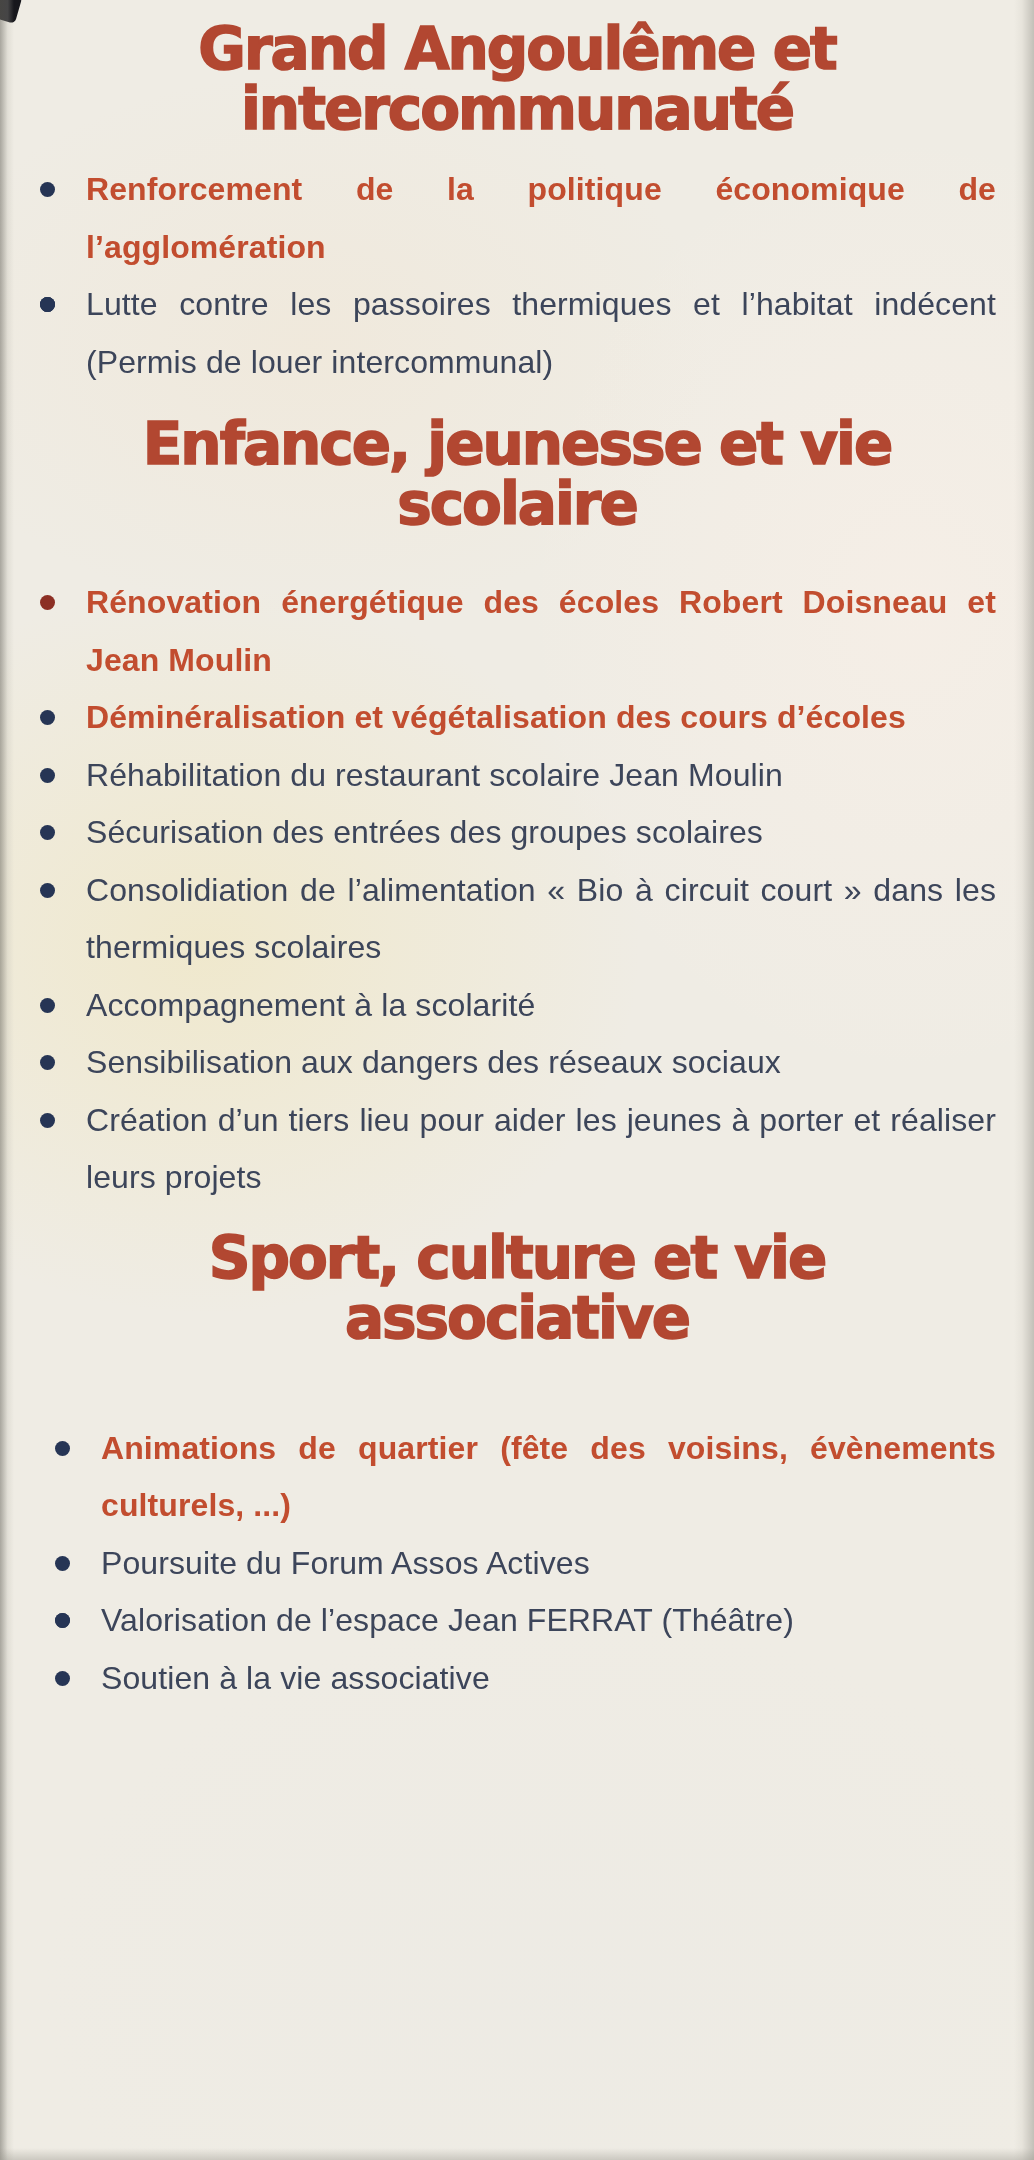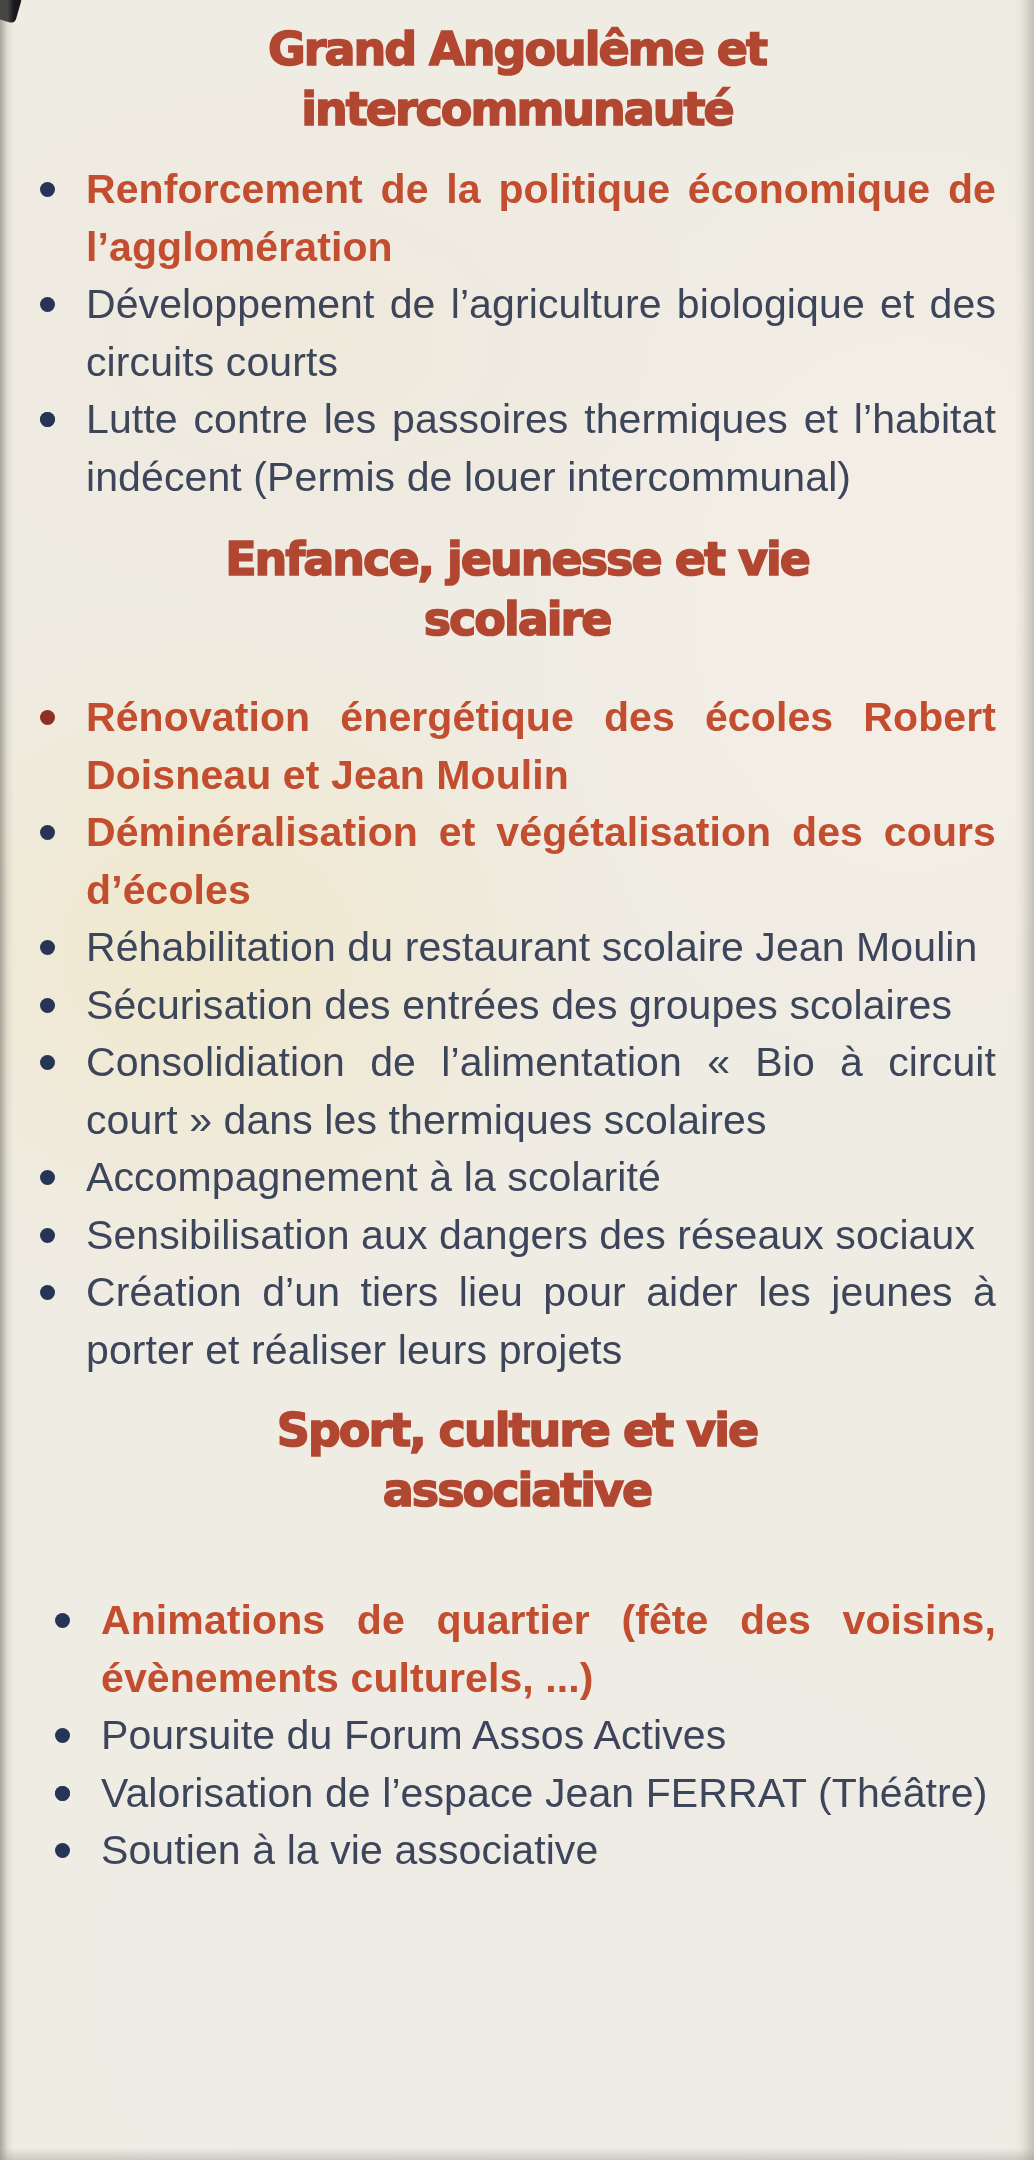--- a/index.html
+++ b/index.html
@@ -28,21 +28,21 @@
     background:linear-gradient(to top, rgba(150,148,140,.40), rgba(0,0,0,0));}
   .corner-mark{position:absolute;left:-5px;top:-7px;width:24px;height:28px;
     background:#17171c;border-radius:5px;transform:rotate(16deg);}
 
   .content{position:relative;z-index:1;}
 
   .heading{
     margin:0;
     font-family:"DejaVu Sans", sans-serif;
     font-weight:bold;
-    font-size:46px;
+    font-size:58px;
     line-height:60px;
     letter-spacing:-2px;
     -webkit-text-stroke:1.6px #b24731;
     color:#b24731;
     text-align:center;
     white-space:pre-line;
   }
   .s1 .heading{padding-top:19px;}
   .s2 .heading{margin-top:23px;}
   .s3 .heading{margin-top:21px;}
@@ -51,21 +51,21 @@
     list-style:none;
     margin:0;padding:0 38px 0 0;
   }
   .s1 ul.items{margin-top:22px;}
   .s2 ul.items{margin-top:40px;}
   .s3 ul.items{margin-top:72px;margin-left:15px;}
 
   li.item{
     position:relative;
     padding-left:86px;
-    font-size:41px;
+    font-size:32px;
     line-height:57.5px;
     color:#3c455a;
     text-align:justify;
     text-align-last:left;
   }
   li.item .txt{letter-spacing:.1px;}
   li.item.red{color:#c24d2f;font-weight:bold;}
   .bullet{
     position:absolute;left:40px;top:21px;
     width:15px;height:15px;border-radius:50%;
@@ -87,21 +87,20 @@
     <section class="s1">
       <h2 class="heading">Grand Angoulême et
 intercommunauté</h2>
       <ul class="items">
         <li class="item red">
           <span class="bullet navy"></span>
           <span class="txt">Renforcement de la politique économique de l’agglomération</span>
         </li>
         <li class="item">
           <span class="bullet navy"></span>
-          <span class="txt">Développement de l’agriculture biologique et des circuits courts</span>
         </li>
         <li class="item">
           <span class="bullet navy"></span>
         </li>
         <li class="item">
           <span class="bullet navy"></span>
           <span class="txt">Lutte contre les passoires thermiques et l’habitat indécent (Permis de louer intercommunal)</span>
         </li>
       </ul>
     </section>

